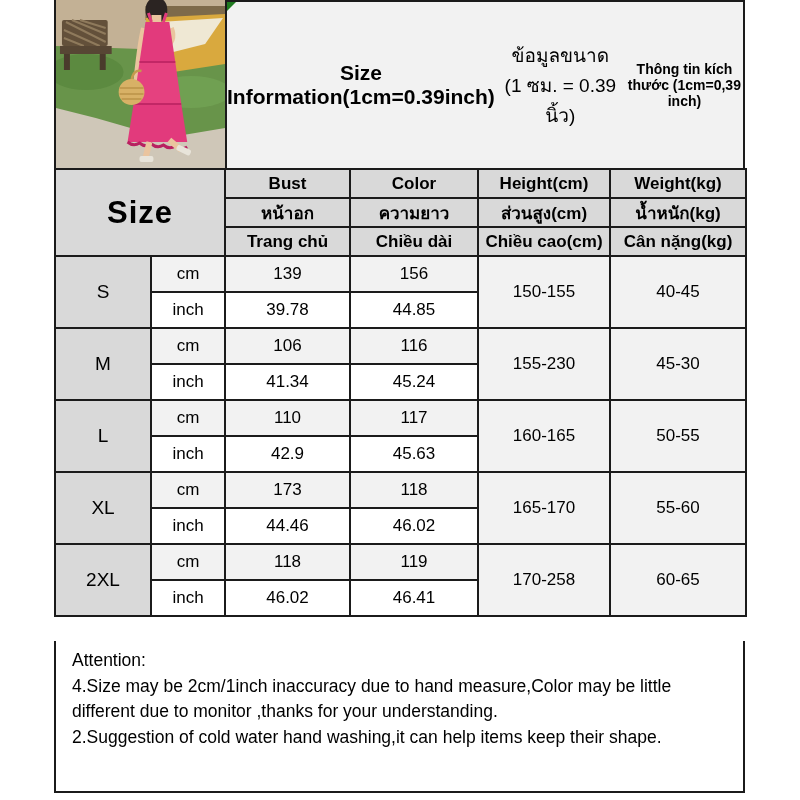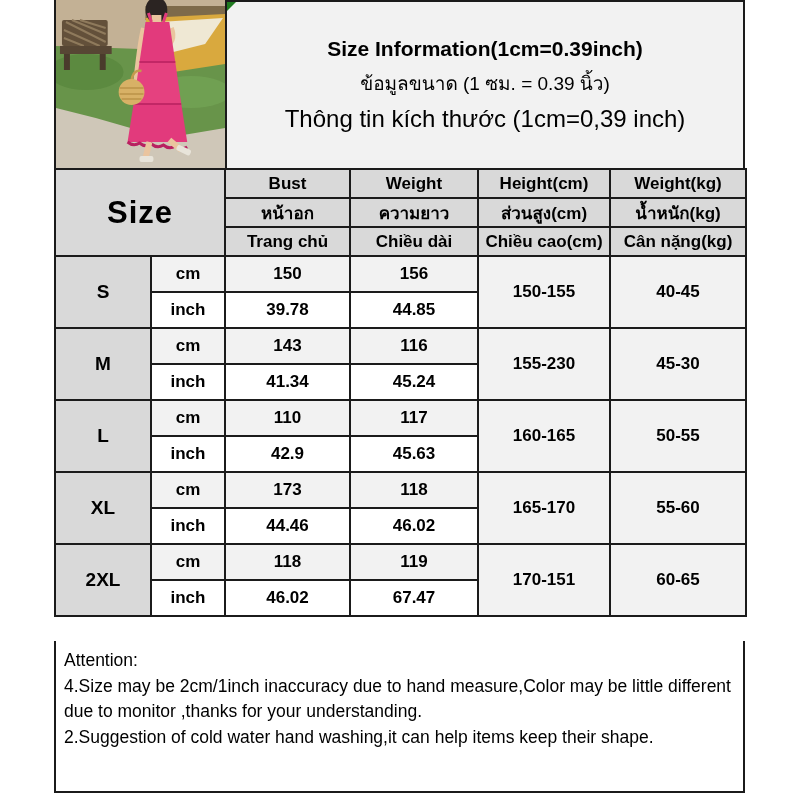--- a/index.html
+++ b/index.html
@@ -19,49 +19,49 @@
     position:absolute;left:0;top:0;width:171px;height:168px;
     box-sizing:border-box;border-left:2px solid var(--bd);
     overflow:hidden;background:#c9baa0;
   }
   .photo svg{display:block;width:100%;height:100%;}
   
   .title-cell{
     position:absolute;left:171px;top:0;width:520px;height:168px;
     box-sizing:border-box;background:var(--lt);
     border:2px solid var(--bd);border-bottom:none;
-    display:flex;flex-direction:column;justify-content:center;align-items:center;
+    display:flex;flex-direction:row;justify-content:center;align-items:center;
     gap:7px;text-align:center;
   }
   .corner-marker{
     position:absolute;left:0;top:0;width:0;height:0;
     border-top:9px solid #1f7a1f;border-right:9px solid transparent;
   }
   .t-en{font-size:21px;font-weight:700;}
   .t-th{font-size:19px;font-weight:400;}
-  .t-vi{font-size:24px;font-weight:400;}
+  .t-vi{font-size:14px;font-weight:700;}
   
   table.size-table{
     position:absolute;left:0;top:168px;width:691px;
     border-collapse:collapse;table-layout:fixed;text-align:center;
   }
   .size-table th,.size-table td{
     border:2px solid var(--bd);padding:0;overflow:hidden;white-space:nowrap;
   }
   .size-table th{background:var(--hdr);font-size:17px;font-weight:700;height:27px;}
   th.c-size{font-size:31px;letter-spacing:1px;}
-  .size-table td{font-size:17px;font-weight:700;height:34px;background:#ffffff;}
+  .size-table td{font-size:17px;font-weight:400;height:34px;background:#ffffff;}
   td.sz{background:var(--hdr);font-size:19px;}
   .lt{background:var(--lt) !important;}
   
   .attention{
     position:absolute;left:0;top:641px;width:691px;height:152px;
     box-sizing:border-box;background:#fff;
     border:2px solid var(--bd);border-top:none;
-    padding:7px 8px 0 8px;font-size:17.5px;line-height:25.5px;font-weight:400;
+    padding:7px 8px 0 16px;font-size:17.5px;line-height:25.5px;font-weight:400;
   }
 </style>
 </head>
 <body>
 
 <div class="sheet">
 
   <div class="photo">
     <svg viewBox="0 0 170 168" preserveAspectRatio="none">
       <rect width="170" height="168" fill="#c9baa0"></rect>
@@ -122,55 +122,55 @@
         <col style="width:74px">
         <col style="width:125px">
       <col style="width:128px">
         <col style="width:132px">
         <col style="width:136px">
     </colgroup>
     <tbody>
       <tr>
         <th class="c-size" rowspan="3" colspan="2">Size</th>
         <th>Bust</th>
-        <th>Weight</th>
+        <th>Color</th>
         <th>Height(cm)</th>
         <th>Weight(kg)</th>
       </tr>
       <tr>
         <th>หน้าอก</th>
         <th>ความยาว</th>
         <th>ส่วนสูง(cm)</th>
         <th>น้ำหนัก(kg)</th>
       </tr>
       <tr>
         <th>Trang chủ</th>
         <th>Chiều dài</th>
         <th>Chiều cao(cm)</th>
         <th>Cân nặng(kg)</th>
       </tr>
 
       <tr>
         <td class="sz" rowspan="2">S</td>
         <td class="lt">cm</td>
-        <td class="lt">150</td>
+        <td class="lt">139</td>
         <td class="lt">156</td>
         <td class="lt" rowspan="2">150-155</td>
         <td class="lt" rowspan="2">40-45</td>
       </tr>
       <tr>
         <td>inch</td>
         <td>39.78</td>
         <td>44.85</td>
       </tr>
 
       <tr>
         <td class="sz" rowspan="2">M</td>
         <td class="lt">cm</td>
-        <td class="lt">143</td>
+        <td class="lt">106</td>
         <td class="lt">116</td>
         <td class="lt" rowspan="2">155-230</td>
         <td class="lt" rowspan="2">45-30</td>
       </tr>
       <tr>
         <td>inch</td>
         <td>41.34</td>
         <td>45.24</td>
       </tr>
 
@@ -200,27 +200,27 @@
         <td>inch</td>
         <td>44.46</td>
         <td>46.02</td>
       </tr>
 
       <tr>
         <td class="sz" rowspan="2">2XL</td>
         <td class="lt">cm</td>
         <td class="lt">118</td>
         <td class="lt">119</td>
-        <td class="lt" rowspan="2">170-151</td>
+        <td class="lt" rowspan="2">170-258</td>
         <td class="lt" rowspan="2">60-65</td>
       </tr>
       <tr>
         <td>inch</td>
         <td>46.02</td>
-        <td>67.47</td>
+        <td>46.41</td>
       </tr>
     </tbody>
   </table>
 
   <div class="attention">
     <div>Attention:</div>
     <div>4.Size may be 2cm/1inch inaccuracy due to hand measure,Color may be little different due to monitor ,thanks for your understanding.</div>
     <div>2.Suggestion of cold water hand washing,it can help items keep their shape.</div>
   </div>
 

